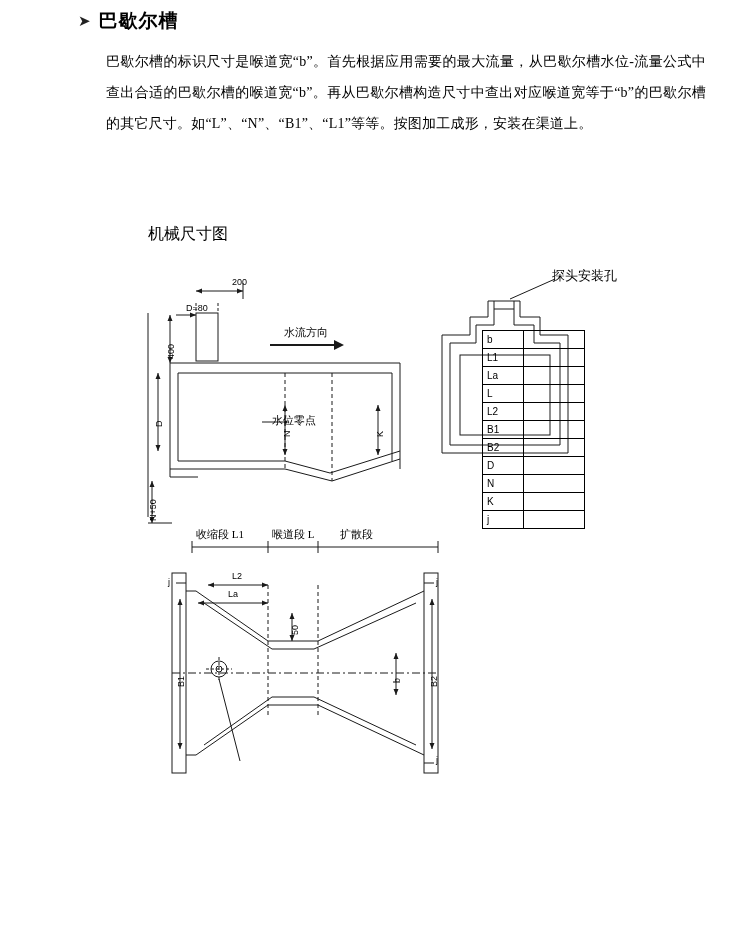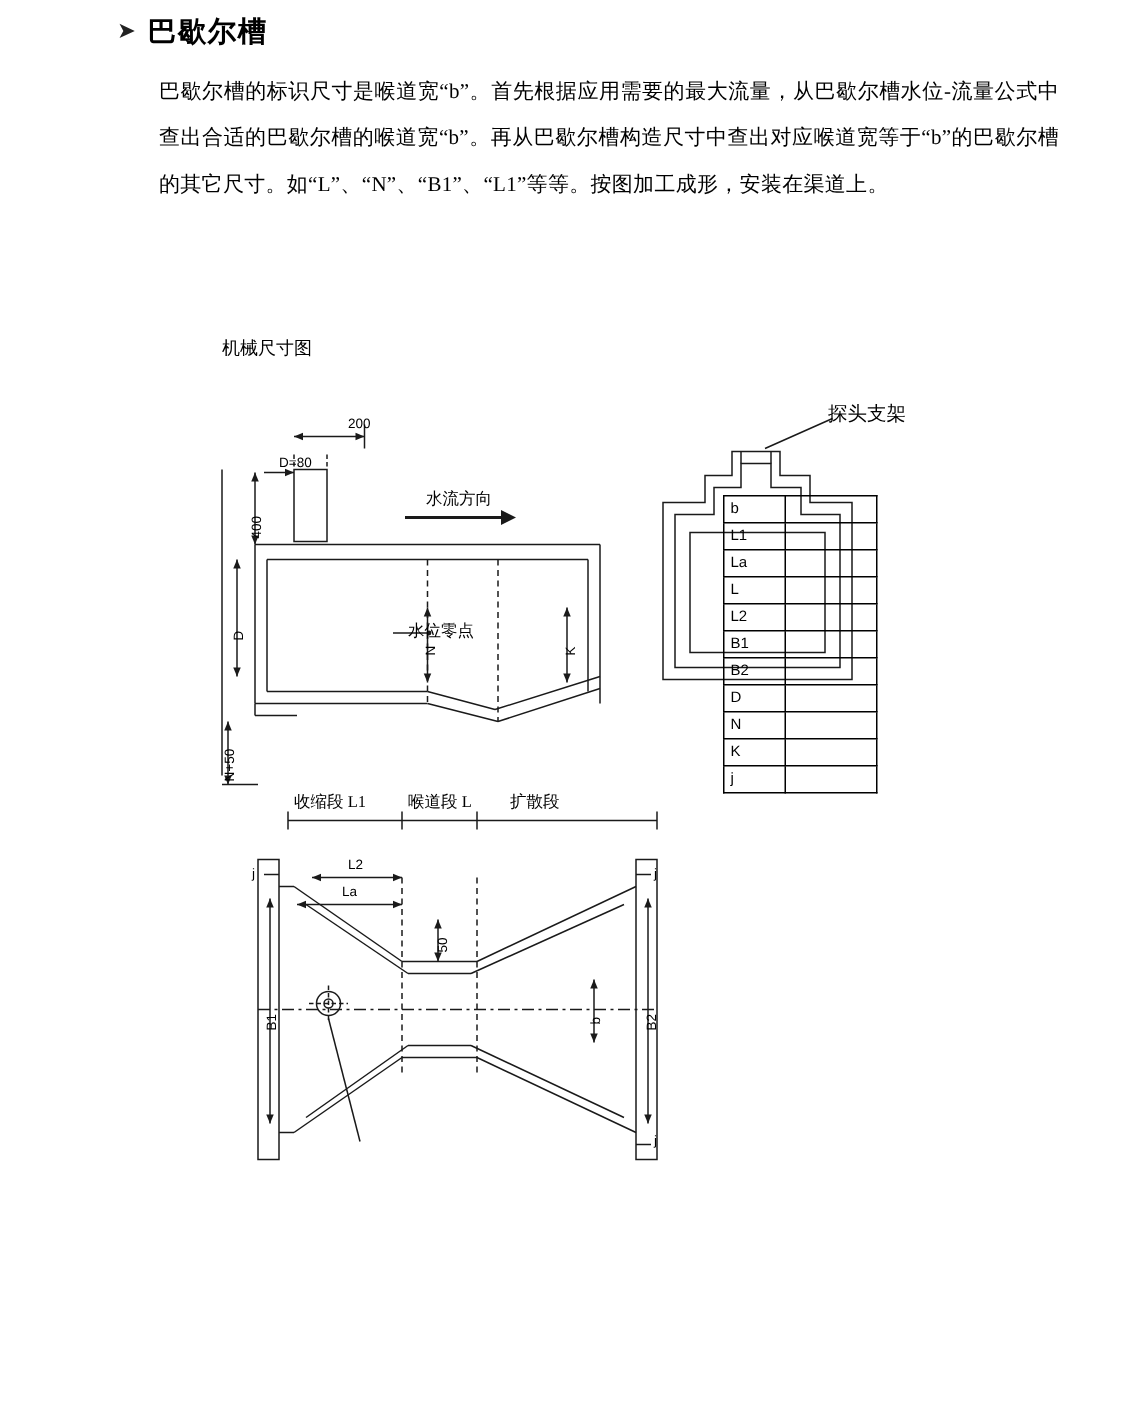--- a/index.html
+++ b/index.html
@@ -59,21 +59,21 @@
   #para-bottom {
     left: 78px;
     top: 845px;
     width: 600px;
   }
 
   .caption {
     position: absolute;
     left: 148px;
     top: 224px;
-    font-size: 12px;
+    font-size: 16px;
   }
 
   
   .figure {
     position: absolute;
     left: 0;
     top: 255px;
     width: 645px;
     height: 570px;
   }
@@ -281,21 +281,21 @@
 
     <div class="fig-label" style="left:232px;top:22px;">200</div>
     <div class="fig-label" style="left:160px;top:48px;margin-left:26px;">D=80</div>
     <div class="vlabel" style="left:166px;top:104px;">400</div>
     <div class="vlabel" style="left:154px;top:172px;">D</div>
     <div class="vlabel" style="left:148px;top:266px;">N+50</div>
     <div class="fig-label cjk" style="left:284px;top:70px;">水流方向</div>
     <div class="fig-label cjk" style="left:228px;top:158px;margin-left:44px;">水位零点</div>
     <div class="vlabel" style="left:282px;top:182px;">N</div>
     <div class="vlabel" style="left:375px;top:182px;">K</div>
-    <div class="fig-label cjk" style="left:552px;top:12px;font-size:13px;">探头支架</div>
+    <div class="fig-label cjk" style="left:552px;top:12px;font-size:13px;">探头安装孔</div>
 
     <div class="fig-label cjk" style="left:196px;top:272px;">收缩段 L1</div>
     <div class="fig-label cjk" style="left:272px;top:272px;">喉道段 L</div>
     <div class="fig-label cjk" style="left:340px;top:272px;">扩散段</div>
     <div class="fig-label" style="left:232px;top:316px;">L2</div>
     <div class="fig-label" style="left:228px;top:334px;">La</div>
     <div class="vlabel" style="left:290px;top:380px;">50</div>
     <div class="vlabel" style="left:176px;top:432px;">B1</div>
     <div class="vlabel" style="left:429px;top:432px;">B2</div>
     <div class="vlabel" style="left:392px;top:428px;">b</div>

